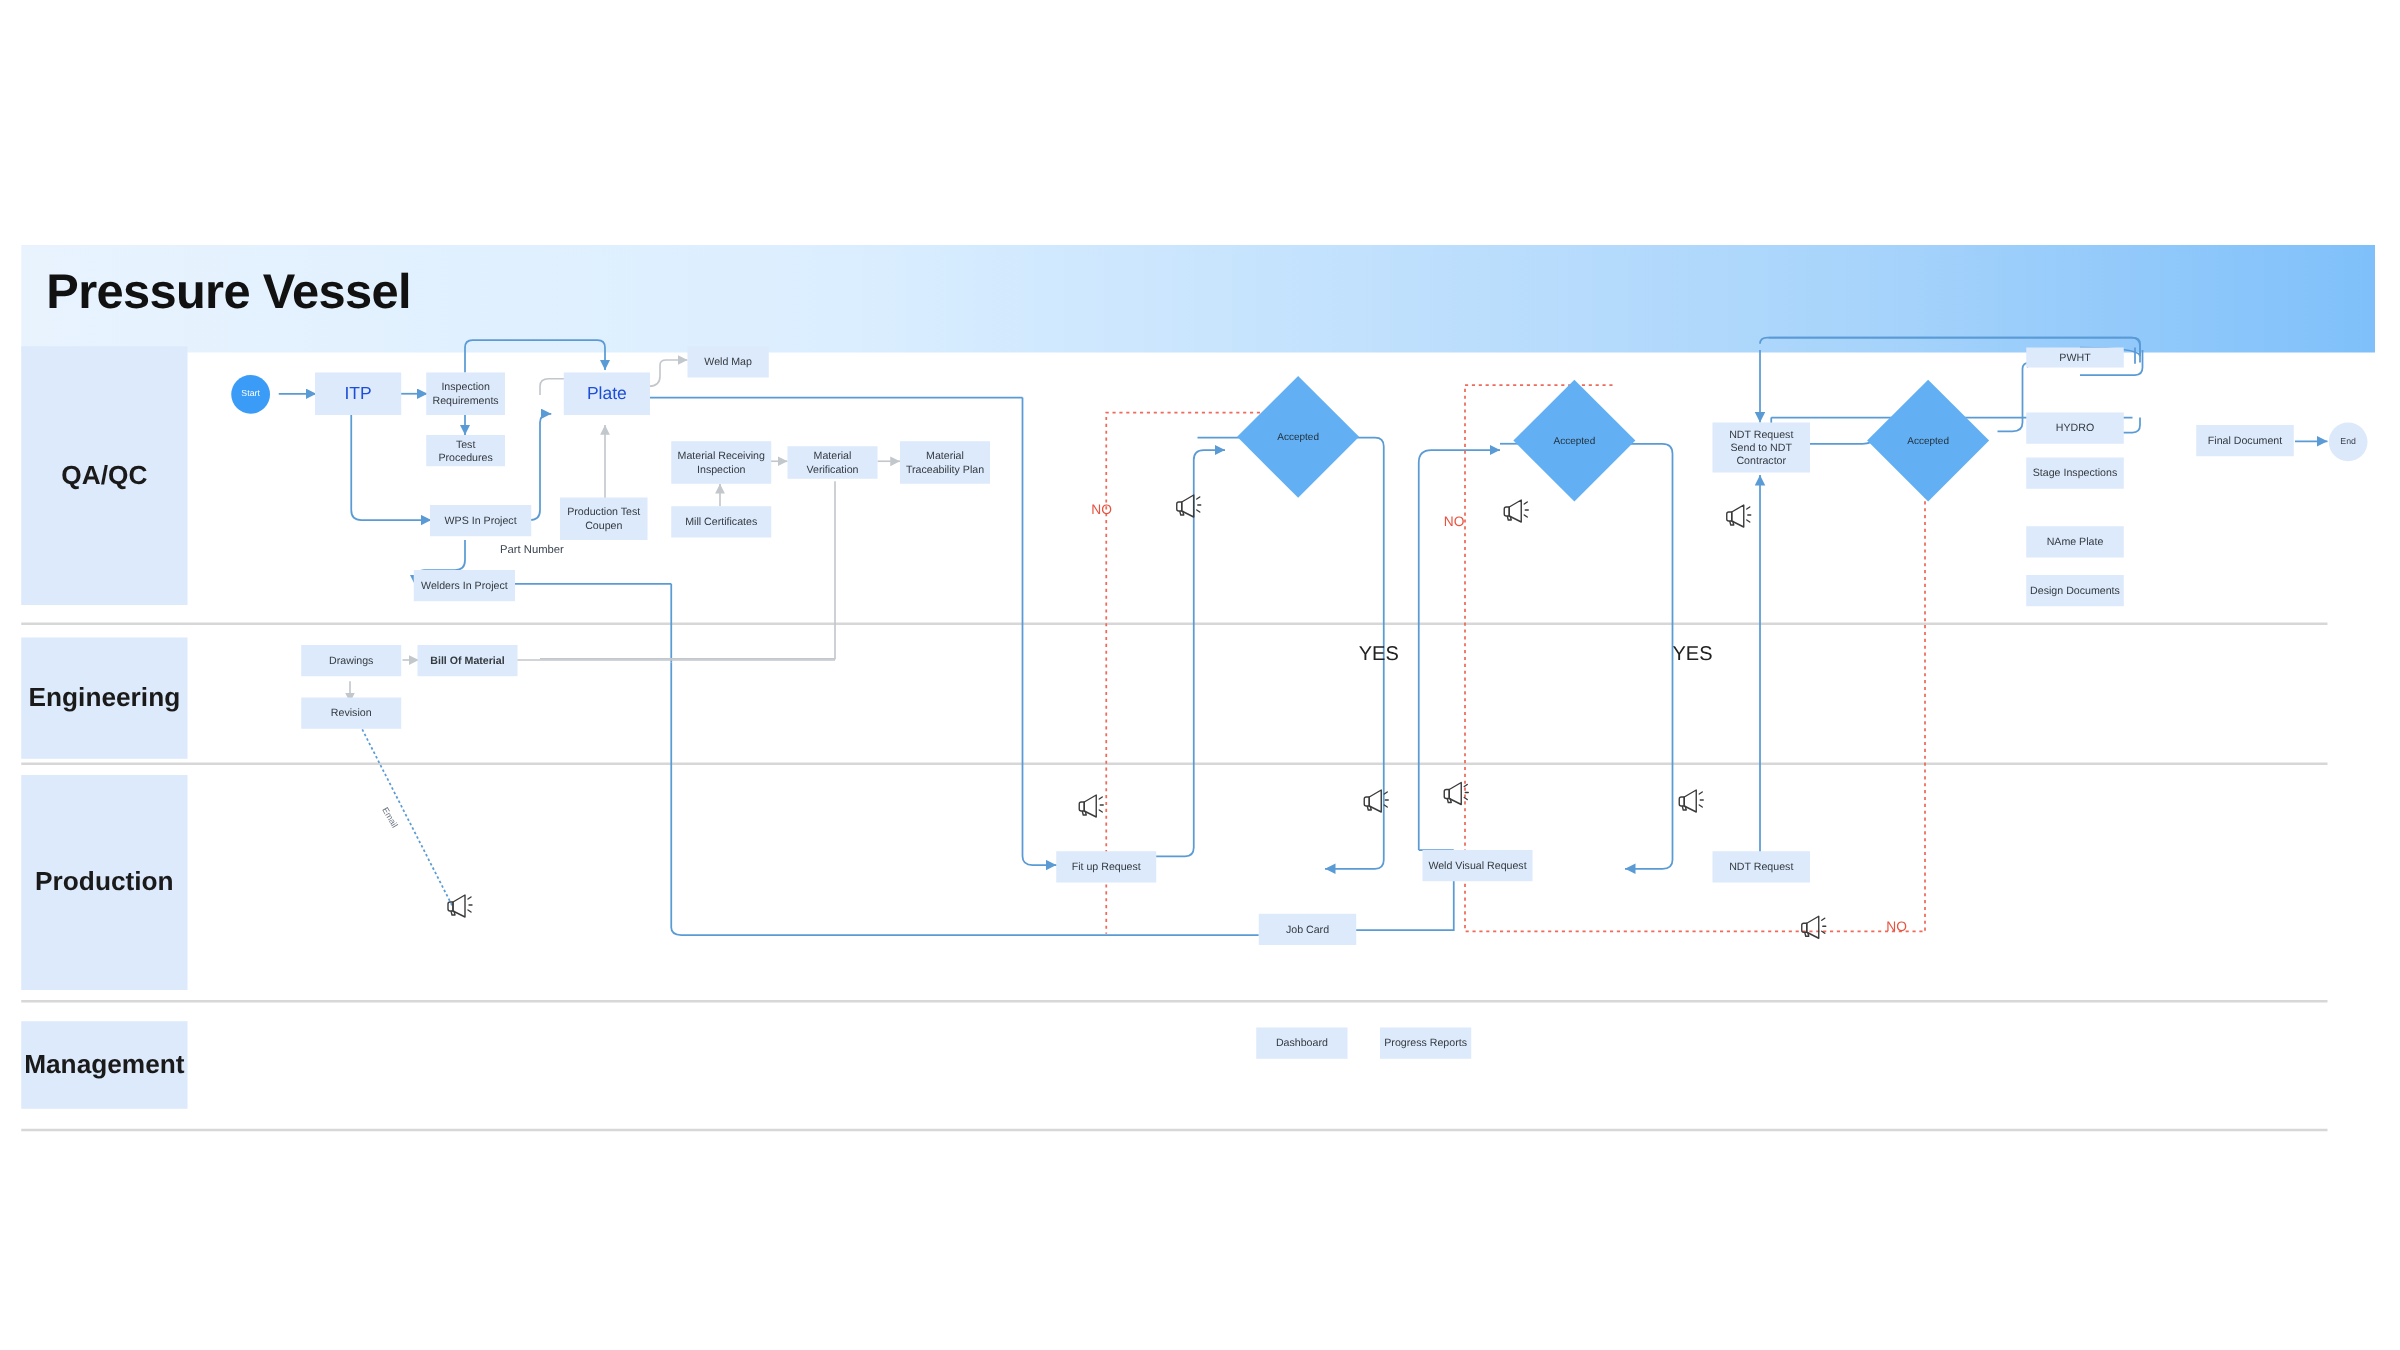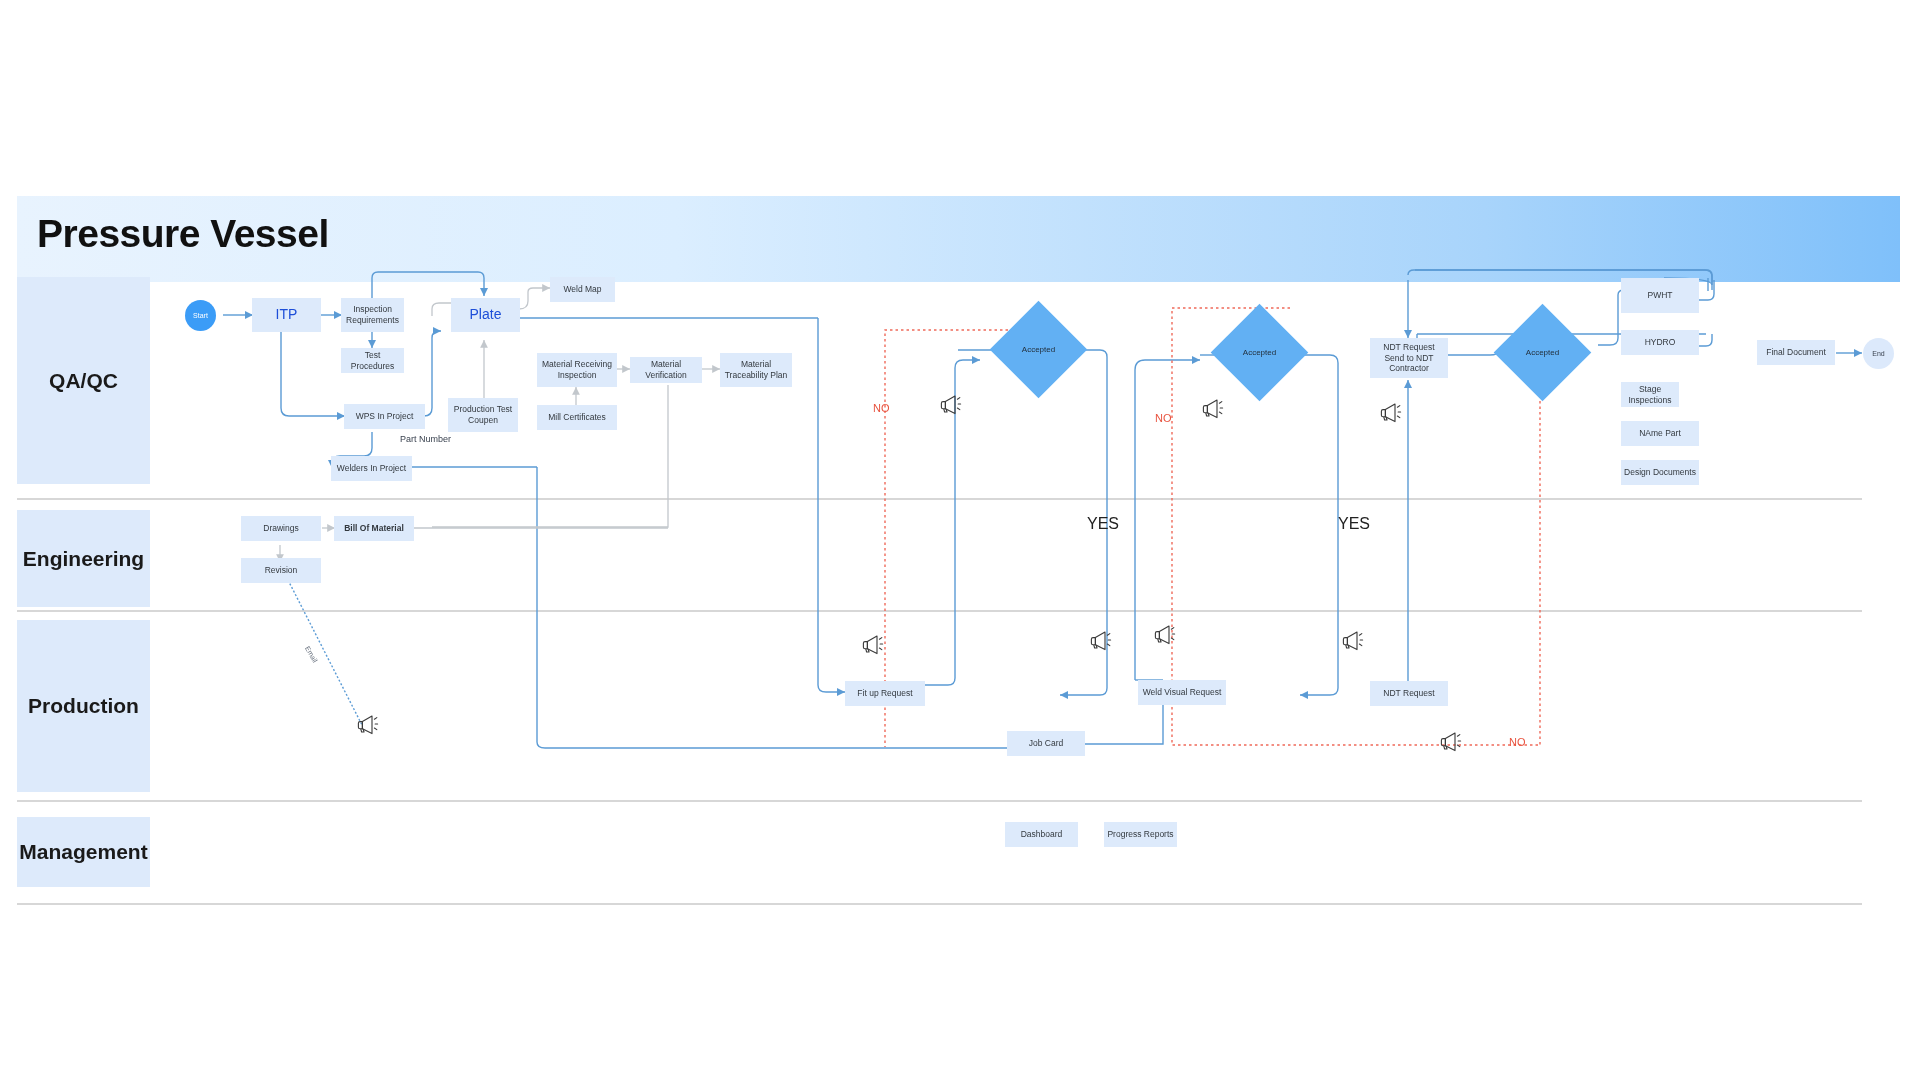--- a/index.html
+++ b/index.html
@@ -251,34 +251,34 @@
 
   <div class="diamond-wrap" style="left:1508px;top:318px;width:69px;height:69px;">
     <div class="diamond"></div>
     <div class="diamond-label">Accepted</div>
   </div>
 
   <div class="node" style="left:1370px;top:338px;width:78px;height:40px;">
     <span>NDT Request Send to NDT Contractor</span>
   </div>
 
-  <div class="node" style="left:1621px;top:278px;width:78px;height:35px;">
+  <div class="node" style="left:1621px;top:278px;width:78px;height:16px;">
     <span>PWHT</span>
   </div>
 
   <div class="node" style="left:1621px;top:330px;width:78px;height:25px;">
     <span>HYDRO</span>
   </div>
 
-  <div class="node" style="left:1621px;top:382px;width:58px;height:25px;">
+  <div class="node" style="left:1621px;top:366px;width:78px;height:25px;">
     <span>Stage Inspections</span>
   </div>
 
   <div class="node" style="left:1621px;top:421px;width:78px;height:25px;">
-    <span>NAme Part</span>
+    <span>NAme Plate</span>
   </div>
 
   <div class="node" style="left:1621px;top:460px;width:78px;height:25px;">
     <span>Design Documents</span>
   </div>
 
   <div class="node" style="left:1757px;top:340px;width:78px;height:25px;">
     <span>Final Document</span>
   </div>
 

